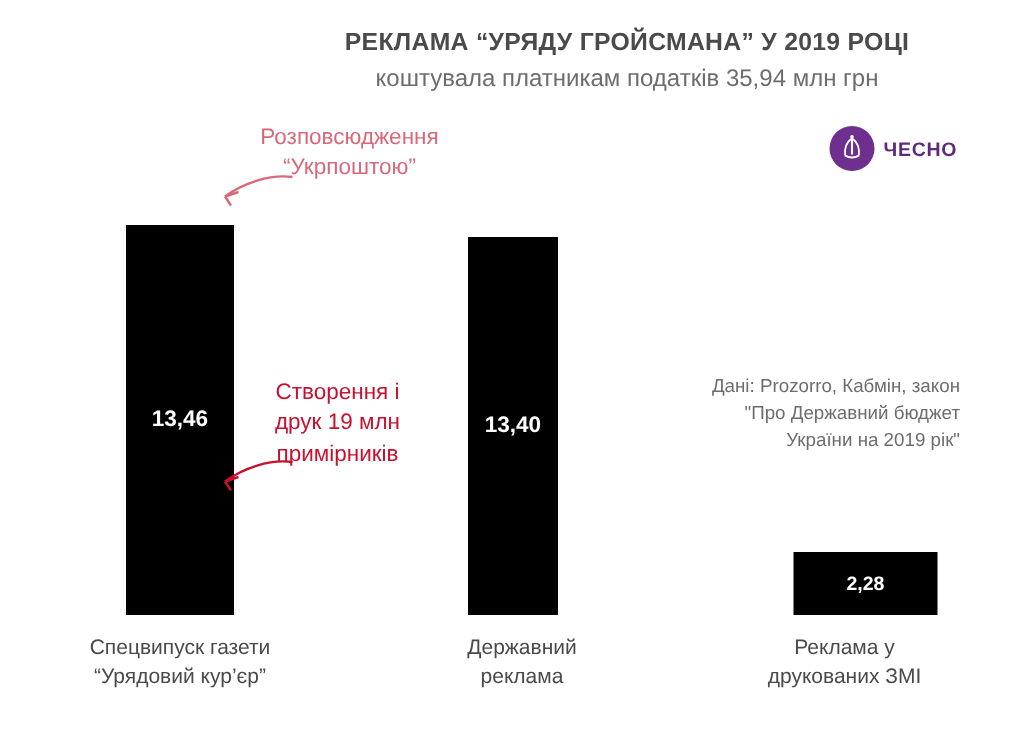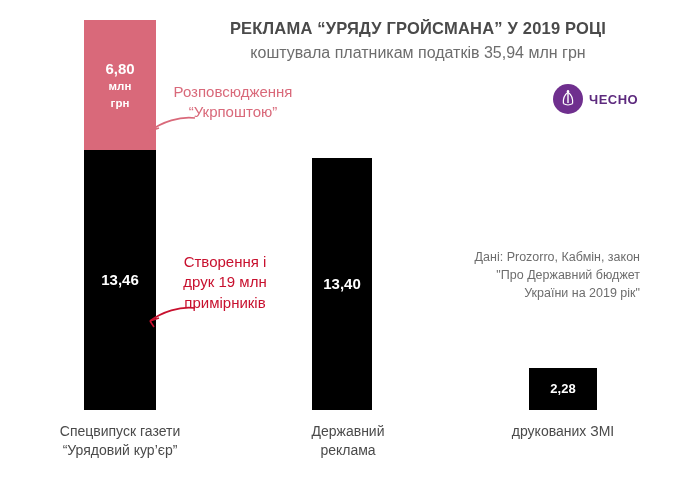--- a/index.html
+++ b/index.html
@@ -174,55 +174,49 @@
         <path d="M10 3.2 C6 6, 5 10, 5.4 14.4" stroke="#ffffff" stroke-width="1.2" fill="none"></path>
         <path d="M10 3.2 C14 6, 15 10, 14.6 14.4" stroke="#ffffff" stroke-width="1.2" fill="none"></path>
         <path d="M5.2 14.6 Q10 17.4, 14.8 14.6" stroke="#ffffff" stroke-width="1.2" fill="none"></path>
         <circle cx="10" cy="2.2" r="1.2" fill="#ffffff"></circle>
       </svg>
     </span>
     <span class="logo-text">ЧЕСНО</span>
   </div>
 
   <div class="bar" style="left:84px; top:20px; width:72px; height:390px;">
-    <div class="bar-seg seg-upper" style="top:0; height:130px;">
-      <div class="seg-stack">
-        <span class="seg-value">6,80</span>
-        <span class="seg-unit">млн</span>
-        <span class="seg-unit">грн</span>
-      </div>
-    </div>
     <div class="bar-seg seg-lower" style="top:130px; height:260px;">
       <span class="seg-value">13,46</span>
     </div>
   </div>
 
   <div class="bar" style="left:312px; top:158px; width:60px; height:252px;">
     <div class="bar-seg seg-lower" style="top:0; height:252px;">
       <span class="seg-value">13,40</span>
     </div>
   </div>
 
-  <div class="bar" style="left:529px; top:368px; width:68px; height:42px;">
+  <div class="bar" style="left:529px; top:368px; width:68px; height:42px;padding-left:28px;">
     <div class="bar-seg seg-lower" style="top:0; height:42px;">
       <span class="seg-value small">2,28</span>
     </div>
   </div>
 
   <div class="cat-label" style="left:40px; top:422px; width:160px;">
     <div>Спецвипуск газети</div>
     <div>“Урядовий кур’єр”</div>
   </div>
 
   <div class="cat-label" style="left:278px; top:422px; width:140px;">
     <div>Державний</div>
     <div>реклама</div>
   </div>
 
   <div class="cat-label" style="left:483px; top:422px; width:160px;">
+    <div>Реклама у</div>
     <div>друкованих ЗМІ</div>
   </div>
 
   <div class="annot annot-1">Розповсюдження “Укрпоштою”</div>
   <svg class="arrow-svg" style="left:140px; top:112px;" width="60" height="30" viewBox="0 0 60 30">
     <path d="M55 6 C40 4, 22 10, 10 19" stroke="#d9697a" stroke-width="1.6" fill="none"></path>
     <path d="M10 19 L19 16 M10 19 L14 25" stroke="#d9697a" stroke-width="1.6" fill="none"></path>
   </svg>
 
   <div class="annot annot-2">Створення і друк 19 млн примірників</div>

